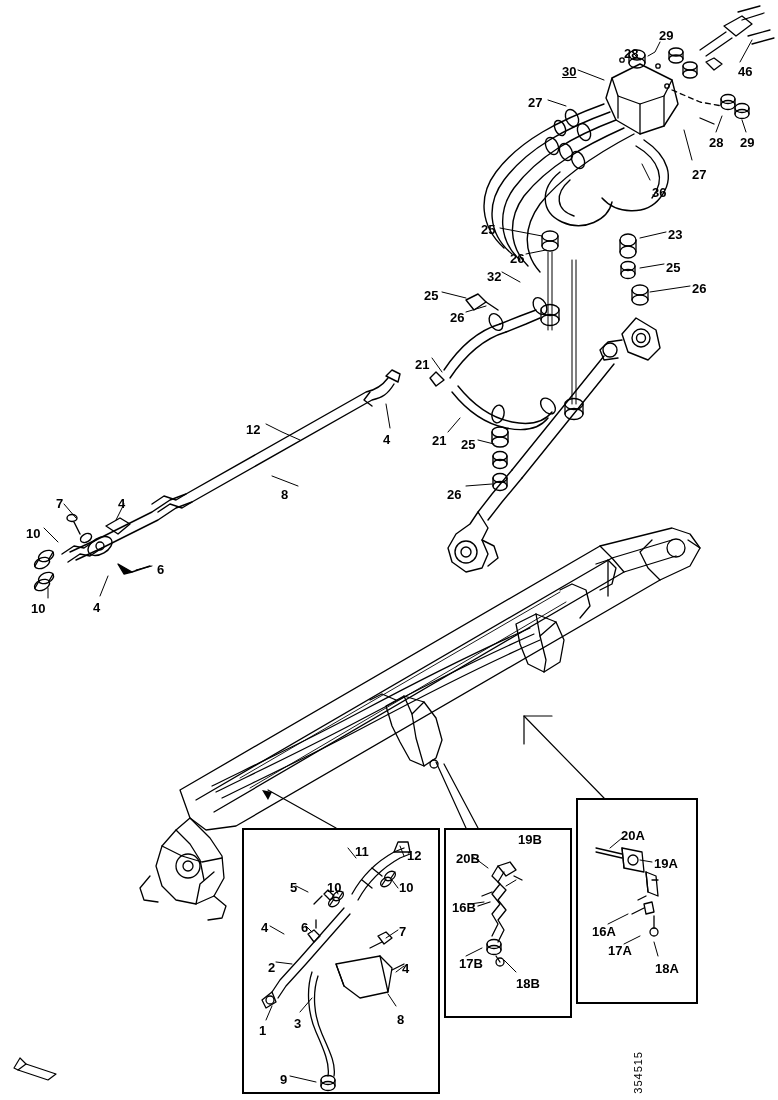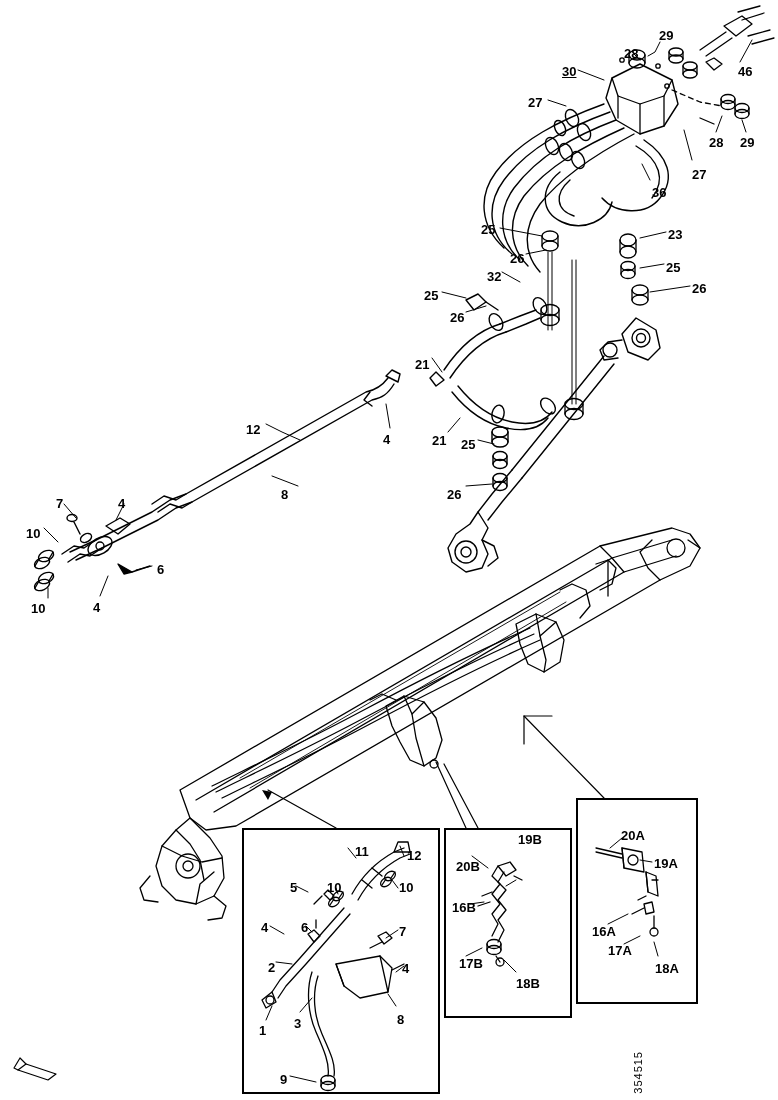--- a/index.html
+++ b/index.html
@@ -433,21 +433,21 @@
       <div class="callout" style="left: 281px; top: 488px;">8</div>
       <div class="callout" style="left: 447px; top: 488px;">26</div>
       <div class="callout" style="left: 56px; top: 497px;">7</div>
       <div class="callout" style="left: 118px; top: 497px;">4</div>
       <div class="callout" style="left: 26px; top: 527px;">10</div>
       <div class="callout" style="left: 157px; top: 563px;">6</div>
       <div class="callout" style="left: 31px; top: 602px;">10</div>
       <div class="callout" style="left: 93px; top: 601px;">4</div>
       <div class="callout" style="left: 331px; top: 845px; margin-left: 24px;">11</div>
       <div class="callout" style="left: 407px; top: 849px;">12</div>
-      <div class="callout" style="left: 456px; top: 852px; margin-top: 8px;">20B</div>
+      <div class="callout" style="left: 456px; top: 852px;">20B</div>
       <div class="callout" style="left: 621px; top: 829px;">20A</div>
       <div class="callout" style="left: 654px; top: 857px;">19A</div>
       <div class="callout" style="left: 518px; top: 833px;">19B</div>
       <div class="callout" style="left: 290px; top: 881px;">5</div>
       <div class="callout" style="left: 327px; top: 881px;">10</div>
       <div class="callout" style="left: 399px; top: 881px;">10</div>
       <div class="callout" style="left: 452px; top: 901px;">16B</div>
       <div class="callout" style="left: 592px; top: 925px;">16A</div>
       <div class="callout" style="left: 261px; top: 921px;">4</div>
       <div class="callout" style="left: 301px; top: 921px;">6</div>

